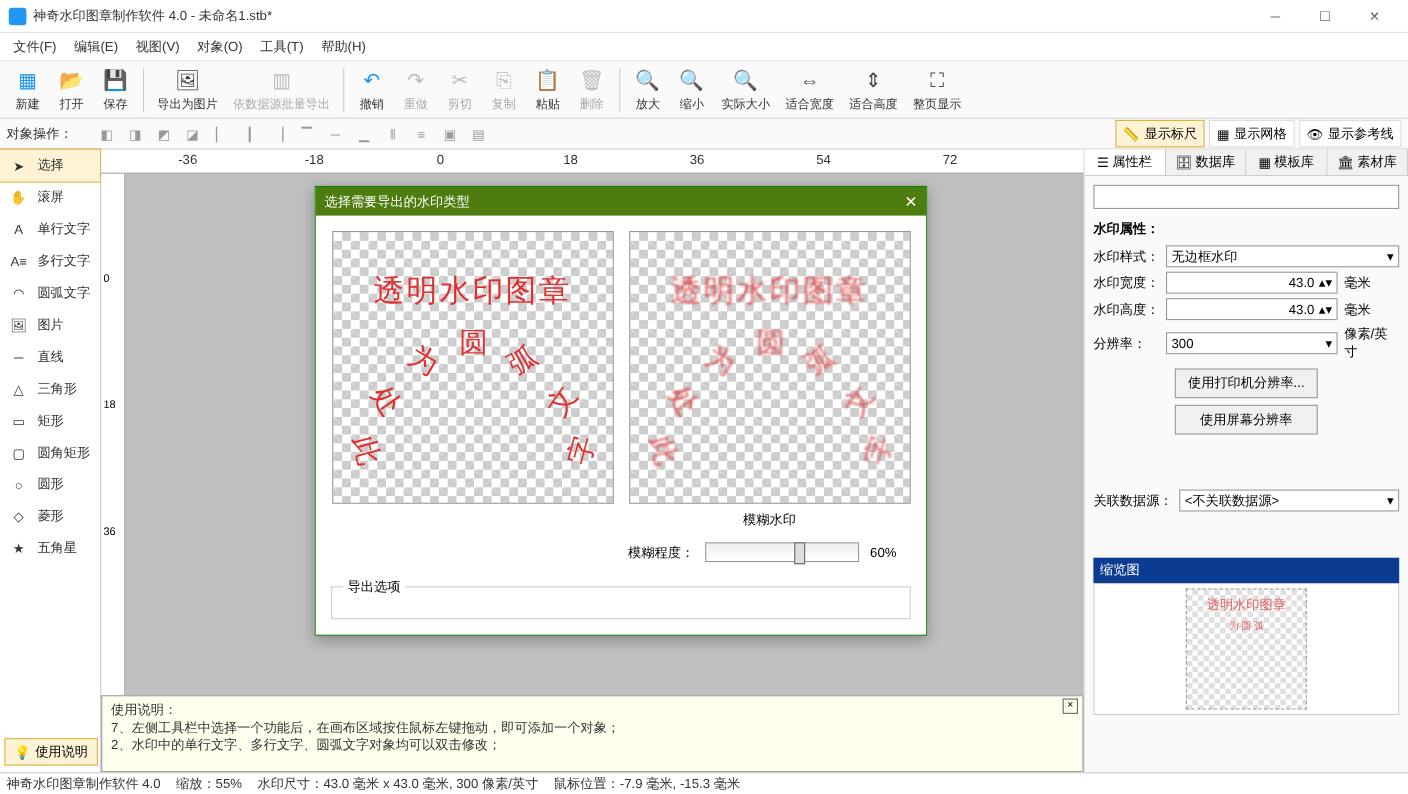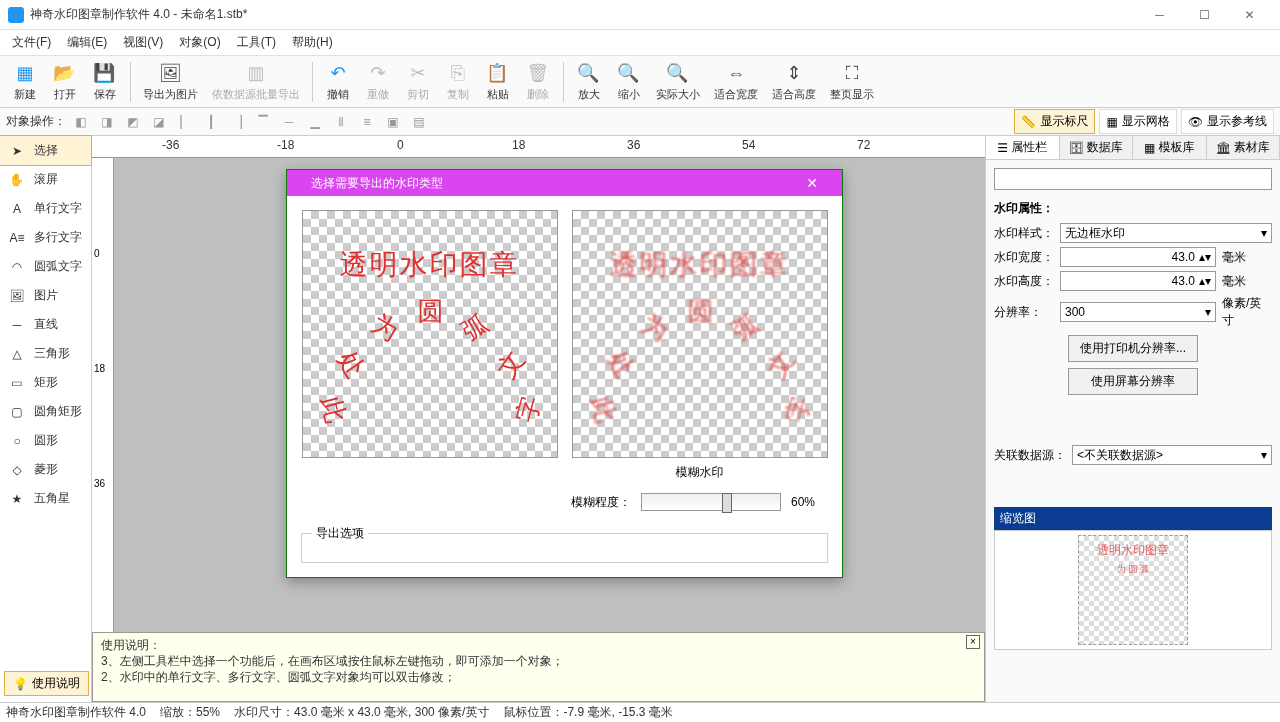--- a/index.html
+++ b/index.html
@@ -17,21 +17,21 @@
 
 
 .toolbar { height: 52px; display: flex; align-items: center; padding: 2px 6px; border-bottom: 1px solid #ccc; gap: 2px; background: #fafafa; }
 .tbtn { display: flex; flex-direction: column; align-items: center; justify-content: center; padding: 2px 6px; min-width: 38px; height: 48px; color: #333; }
 .tbtn .ic { width: 24px; height: 24px; display: flex; align-items: center; justify-content: center; font-size: 18px; color: #444; }
 .tbtn .lbl { font-size: 11px; margin-top: 2px; }
 .tsep { width: 1px; height: 40px; background: #ccc; margin: 0 4px; }
 
 
 .opsbar { height: 28px; display: flex; align-items: center; padding: 0 6px; border-bottom: 1px solid #ccc; background: #fafafa; gap: 4px; }
-.opsbar .lbl { color: #333; margin-right: 0; }
+.opsbar .lbl { color: #333; margin-right: 16px; }
 .opsbar .ic { width: 22px; height: 22px; display: flex; align-items: center; justify-content: center; color: #999; }
 .opsbar .rgrp { margin-left: auto; display: flex; align-items: center; gap: 4px; }
 .togglebtn { display: flex; align-items: center; padding: 3px 6px; border: 1px solid #ddd; background: #fff; gap: 4px; }
 .togglebtn.active { background: #fff3d6; border-color: #e0b040; }
 
 
 .bodywrap { display: flex; height: 566px; }
 
 
 .leftpanel { width: 92px; border-right: 1px solid #ccc; }
@@ -71,21 +71,21 @@
 .thumbbox { height: 120px; background: #fff; border: 1px solid #ccc; display: flex; align-items: center; justify-content: center; }
 .thumbimg { width: 110px; height: 110px; border: 1px dashed #999; position: relative;
   background-image: linear-gradient(45deg,#ddd 25%,transparent 25%),linear-gradient(-45deg,#ddd 25%,transparent 25%),linear-gradient(45deg,transparent 75%,#ddd 75%),linear-gradient(-45deg,transparent 75%,#ddd 75%);
   background-size: 10px 10px; background-position: 0 0,0 5px,5px -5px,-5px 0; }
 
 
 .statusbar { position: absolute; left: 0; right: 0; bottom: 0; height: 20px; border-top: 1px solid #ccc; display: flex; align-items: center; padding: 0 6px; gap: 14px; background: #fff; font-size: 11px; color: #333; }
 
 
 .modal { position: absolute; left: 286px; top: 169px; width: 557px; background: #fff; border: 1px solid #0a7a0a; box-shadow: 0 4px 12px rgba(0,0,0,0.3); }
-.modal-title { height: 26px; background: #d946ef; color: #fff; display: flex; align-items: center; padding: 0 24px; }
+.modal-title { height: 26px; background: #4d7c0f; color: #fff; display: flex; align-items: center; padding: 0 8px; }
 .modal-title .x { margin-left: auto; font-size: 14px; }
 .modal-body { padding: 14px; }
 .previews { display: flex; gap: 14px; justify-content: center; }
 .pvbox { width: 256px; }
 .pvimg { width: 256px; height: 248px; border: 1px solid #999;
   background-image: linear-gradient(45deg,#ccc 25%,transparent 25%),linear-gradient(-45deg,#ccc 25%,transparent 25%),linear-gradient(45deg,transparent 75%,#ccc 75%),linear-gradient(-45deg,transparent 75%,#ccc 75%);
   background-size: 16px 16px; background-position: 0 0,0 8px,8px -8px,-8px 0;
   display: flex; align-items: center; justify-content: center; position: relative; }
 .pvimg.blur .wmtxt { filter: blur(0.8px); opacity: 0.75; }
 .pvlbl { text-align: center; margin-top: 6px; }
@@ -382,21 +382,21 @@
   </div>
 </div>
 
 <div class="helpbtn">
     <span>💡</span>
     <span>使用说明</span>
   </div>
 <div class="helppanel">
   <div class="close">×</div>
   <div class="ln" style="font-weight:normal">使用说明：</div>
-  <div class="ln">3、左侧工具栏中选择一个功能后，在画布区域按住鼠标左键拖动，即可添加一个对象；</div>
+  <div class="ln">7、左侧工具栏中选择一个功能后，在画布区域按住鼠标左键拖动，即可添加一个对象；</div>
   <div class="ln">2、水印中的单行文字、多行文字、圆弧文字对象均可以双击修改；</div>
 </div>
 
 <div class="statusbar">
   <span>神奇水印图章制作软件 4.0</span>
   <span>缩放：55%</span>
   <span>水印尺寸：43.0 毫米 x 43.0 毫米, 300 像素/英寸</span>
   <span>鼠标位置：-7.9 毫米, -15.3 毫米</span>
 </div>
 

